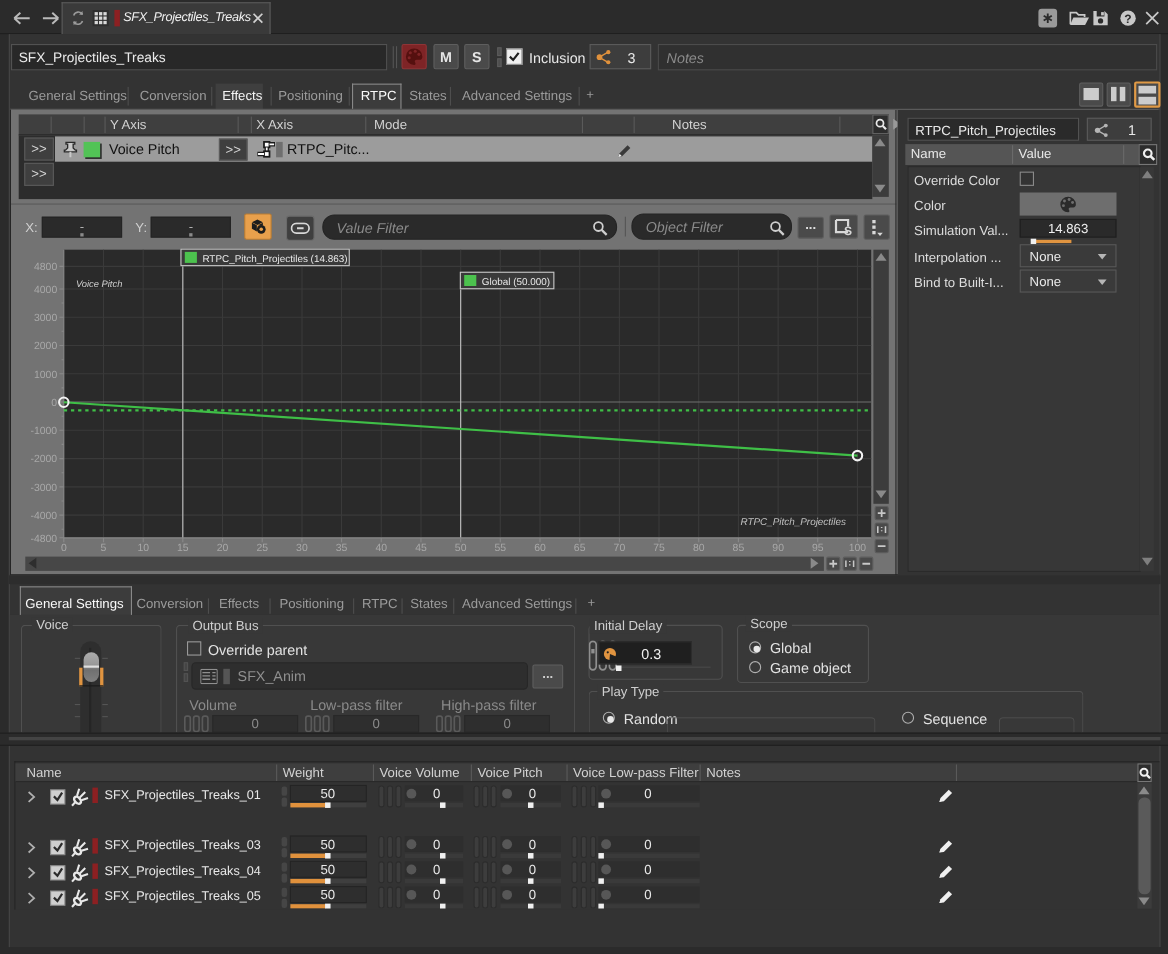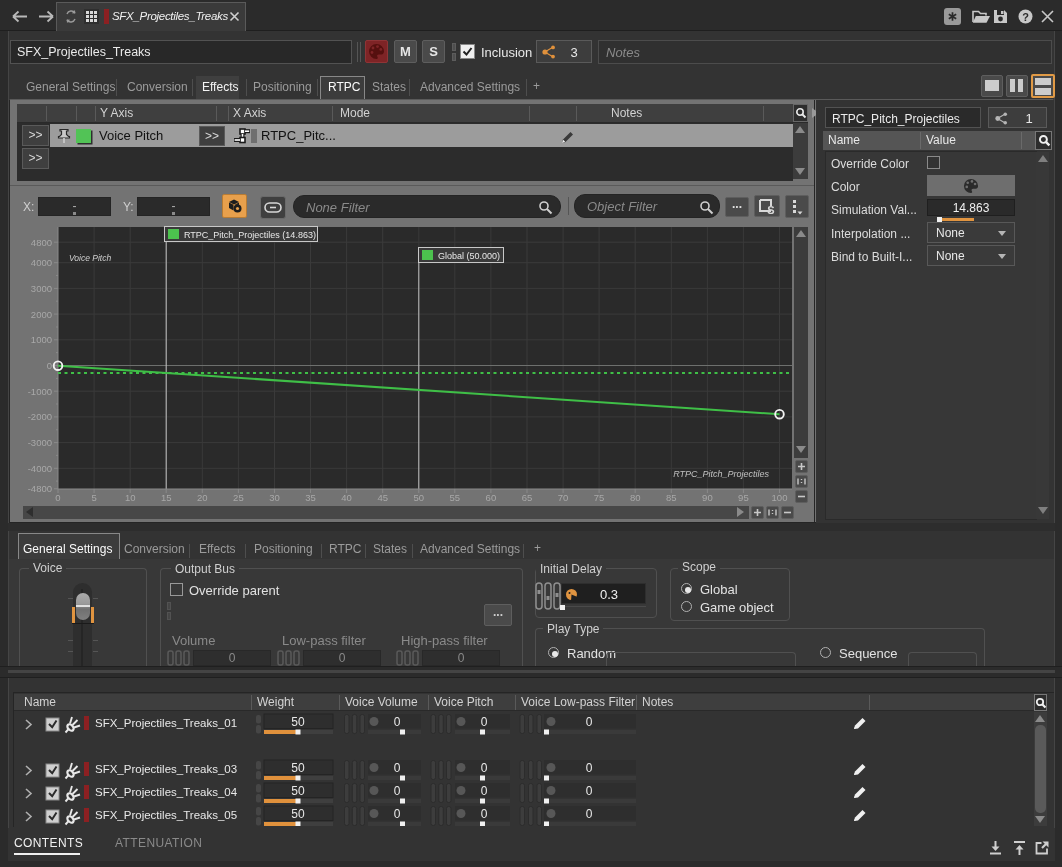--- a/index.html
+++ b/index.html
@@ -274,21 +274,21 @@
     <path d="M13 4.5 V7 L8.5 6.8 V6.8 Z" fill="#1d1d1d"></path>
     <circle cx="11.5" cy="10.5" r="4" fill="#1d1d1d"></circle>
     <circle cx="11.5" cy="10.5" r="1.6" fill="#e8a04c"></circle>
   </svg>
   <div class="abs" style="left:250px;top:96px;width:26px;height:23px;background:#3f3f3f;border:1px solid #6a6a6a;border-radius:3px;"></div>
   <svg class="abs" style="left:254px;top:102px;" width="18" height="11" viewBox="0 0 18 11">
     <rect x="1" y="1" width="16" height="9" rx="4.5" fill="none" stroke="#d8d8d8" stroke-width="1.6"></rect>
     <path d="M6 5.5 H12" stroke="#d8d8d8" stroke-width="1.6"></path>
   </svg>
   <div class="abs" style="left:283px;top:95px;width:268px;height:23px;background:#2a2a2a;border:1px solid #242424;border-radius:11px;">
-    <div class="abs" style="left:12px;top:4px;font-style:italic;color:#8a8a8a;font-size:13px;">None Filter</div>
+    <div class="abs" style="left:12px;top:4px;font-style:italic;color:#8a8a8a;font-size:13px;">Value Filter</div>
     <svg class="abs" style="left:244px;top:4px;" width="15" height="15" viewBox="0 0 15 15">
       <circle cx="6" cy="6" r="4" fill="none" stroke="#cfcfcf" stroke-width="1.6"></circle>
       <path d="M9 9 L13.5 13.5" stroke="#cfcfcf" stroke-width="2"></path>
     </svg>
   </div>
   <div class="abs" style="left:558px;top:97px;width:1px;height:18px;background:#555;"></div>
   <div class="abs" style="left:564px;top:94px;width:146px;height:24px;background:#2a2a2a;border:1px solid #242424;border-radius:11px;">
     <div class="abs" style="left:12px;top:4px;font-style:italic;color:#8a8a8a;font-size:13px;">Object Filter</div>
     <svg class="abs" style="left:124px;top:5px;" width="15" height="15" viewBox="0 0 15 15">
       <circle cx="6" cy="6" r="4" fill="none" stroke="#cfcfcf" stroke-width="1.6"></circle>
@@ -586,20 +586,28 @@
     <div class="abs" style="left:63px;top:48px;width:3px;height:17px;background:#e09440;"></div>
     <div class="abs" style="left:82px;top:48px;width:3px;height:17px;background:#e09440;"></div>
     <div class="abs" style="left:63px;top:64px;width:22px;height:1px;background:#1a1a1a;"></div>
 
     <div class="grp abs" style="left:151px;top:9px;width:363px;height:98px;border-bottom:none;border-radius:4px 4px 0 0;"></div>
     <div class="abs grplabel" style="left:162px;top:3px;">Output Bus</div>
     <div class="abs" style="left:161px;top:24px;width:13px;height:13px;border:1px solid #999;background:#383838;"></div>
     <div class="abs" style="left:180px;top:24px;color:#e2e2e2;font-size:13px;">Override parent</div>
     <div class="abs" style="left:158px;top:43px;width:4px;height:8px;background:#454545;border:1px solid #525252;"></div>
     <div class="abs" style="left:158px;top:53px;width:4px;height:8px;background:#454545;border:1px solid #525252;"></div>
+    <div class="abs" style="left:165px;top:43px;width:306px;height:25px;background:#2e2e2e;border:1px solid #272727;border-radius:4px;">
+      <svg class="abs" style="left:7px;top:5px;" width="16" height="14" viewBox="0 0 16 14">
+        <rect x="0.5" y="0.5" width="15" height="13" rx="1" fill="none" stroke="#8f8f8f"></rect>
+        <path d="M2 3.5 H9 M2 6.5 H9 M2 9.5 H9 M11 3.5 H14 M11 6.5 H14 M11 9.5 H14" stroke="#8f8f8f" stroke-width="1.2"></path>
+      </svg>
+      <div class="abs" style="left:28px;top:5px;width:6px;height:14px;background:#555;"></div>
+      <div class="abs" style="left:41px;top:4px;color:#8f8f8f;font-size:13px;">SFX_Anim</div>
+    </div>
     <div class="btn abs" style="left:475px;top:45px;width:28px;height:22px;text-align:center;line-height:14px;font-weight:bold;color:#cfcfcf;">...</div>
     <div class="abs" style="left:163px;top:74px;color:#8a8a8a;font-size:13px;">Volume</div>
     <div class="abs" style="left:273px;top:74px;color:#8a8a8a;font-size:13px;">Low-pass filter</div>
     <div class="abs" style="left:392px;top:74px;color:#8a8a8a;font-size:13px;">High-pass filter</div>
 
     <svg class="abs" style="left:158px;top:91px;" width="24" height="16" viewBox="0 0 24 16">
           <g fill="none" stroke="#5a5a5a" stroke-width="1.5">
             <rect x="1" y="1" width="5" height="14" rx="2"></rect>
             <rect x="9" y="1" width="5" height="14" rx="2"></rect>
             <rect x="17" y="1" width="5" height="14" rx="2"></rect>
@@ -628,21 +636,21 @@
     <svg class="abs" style="left:526px;top:23px;" width="26" height="29" viewBox="0 0 26 29">
       <g fill="none" stroke="#8f8f8f" stroke-width="1.5">
         <rect x="1" y="1" width="6" height="26" rx="3"></rect>
             <rect x="10" y="1" width="6" height="26" rx="3"></rect>
             <rect x="19" y="1" width="6" height="26" rx="3"></rect>
       </g>
       <rect x="2.5" y="8" width="3" height="4" fill="#8f8f8f"></rect>
       <rect x="11.5" y="14" width="3" height="4" fill="#8f8f8f"></rect>
       <rect x="20.5" y="11" width="3" height="4" fill="#8f8f8f"></rect>
     </svg>
-    <div class="abs" style="left:552px;top:24px;width:85px;height:21px;background:#1f1f1f;border:1px solid #2e2e2e;">
+    <div class="abs" style="left:535px;top:24px;width:85px;height:21px;background:#1f1f1f;border:1px solid #2e2e2e;">
       <svg class="abs" style="left:3px;top:4px;" width="13" height="13" viewBox="0 0 13 13">
         <circle cx="6.5" cy="6.5" r="5.5" fill="#e09440"></circle>
         <circle cx="4.5" cy="5" r="1" fill="#1f1f1f"></circle>
         <path d="M6.5 6.5 L12.5 9 A6.5 6.5 0 0 1 6 12.9 Z" fill="#1f1f1f"></path>
       </svg>
       <div class="abs" style="left:38px;top:3px;color:#f0f0f0;font-size:13px;">0.3</div>
     </div>
     <div class="abs" style="left:552px;top:47px;width:85px;height:1px;background:#4a4a4a;"></div>
     <div class="abs" style="left:551px;top:46px;width:5px;height:5px;background:#f0f0f0;"></div>
 
@@ -705,35 +713,14 @@
           <use href="#rowg"></use>
         </svg><span class="nm">SFX_Projectiles_Treaks_05</span></div>
 
   <div class="abs" style="left:1025px;top:34px;width:13px;height:114px;background:#3c3c3c;">
     <div class="tri-up abs" style="left:1px;top:3px;"></div>
     <div class="abs" style="left:1px;top:13px;width:11px;height:88px;background:#5a5a5a;border-radius:5px;"></div>
     <div class="tri-down abs" style="left:1px;top:104px;"></div>
   </div>
 </div>
 
-<div id="bottombar" class="abs" style="left:0;top:828px;width:1062px;height:39px;background:#2b2b2b;">
-  <div class="abs" style="left:8px;top:0;width:1047px;height:33px;background:#333;"></div>
-  <div class="abs" style="left:14px;top:8px;font-size:12px;color:#f2f2f2;letter-spacing:0.4px;">CONTENTS</div>
-  <div class="abs" style="left:14px;top:25px;width:66px;height:2px;background:#f0f0f0;"></div>
-  <div class="abs" style="left:115px;top:8px;font-size:12px;color:#8a8a8a;letter-spacing:0.4px;">ATTENUATION</div>
-  <svg class="abs" style="left:988px;top:12px;" width="15" height="16" viewBox="0 0 15 16">
-    <path d="M7.5 1 V7" stroke="#cfcfcf" stroke-width="2"></path>
-    <path d="M3.5 6.5 H11.5 L7.5 11 Z" fill="#cfcfcf"></path>
-    <path d="M2 13.5 H13" stroke="#cfcfcf" stroke-width="2"></path>
-  </svg>
-  <svg class="abs" style="left:1012px;top:12px;" width="15" height="16" viewBox="0 0 15 16">
-    <path d="M2 2 H13" stroke="#cfcfcf" stroke-width="2"></path>
-    <path d="M3.5 9.5 H11.5 L7.5 5 Z" fill="#cfcfcf" transform="rotate(0)"></path>
-    <path d="M7.5 9 V15" stroke="#cfcfcf" stroke-width="2"></path>
-  </svg>
-  <svg class="abs" style="left:1035px;top:12px;" width="15" height="15" viewBox="0 0 15 15">
-    <path d="M6.5 3 H1.5 V13.5 H12 V8.5" stroke="#cfcfcf" stroke-width="1.8" fill="none"></path>
-    <path d="M7.5 1.5 H13.5 V7.5 Z" fill="#cfcfcf"></path>
-    <path d="M12.5 2.5 L7 8" stroke="#cfcfcf" stroke-width="2.2"></path>
-  </svg>
+
 </div>
 
-</div>
-
 </body></html>

